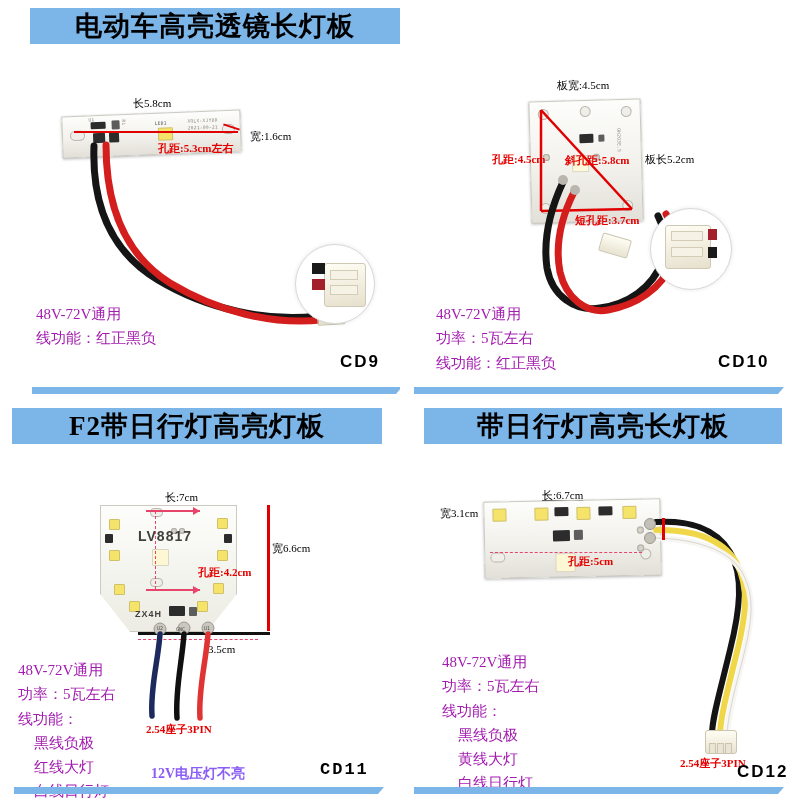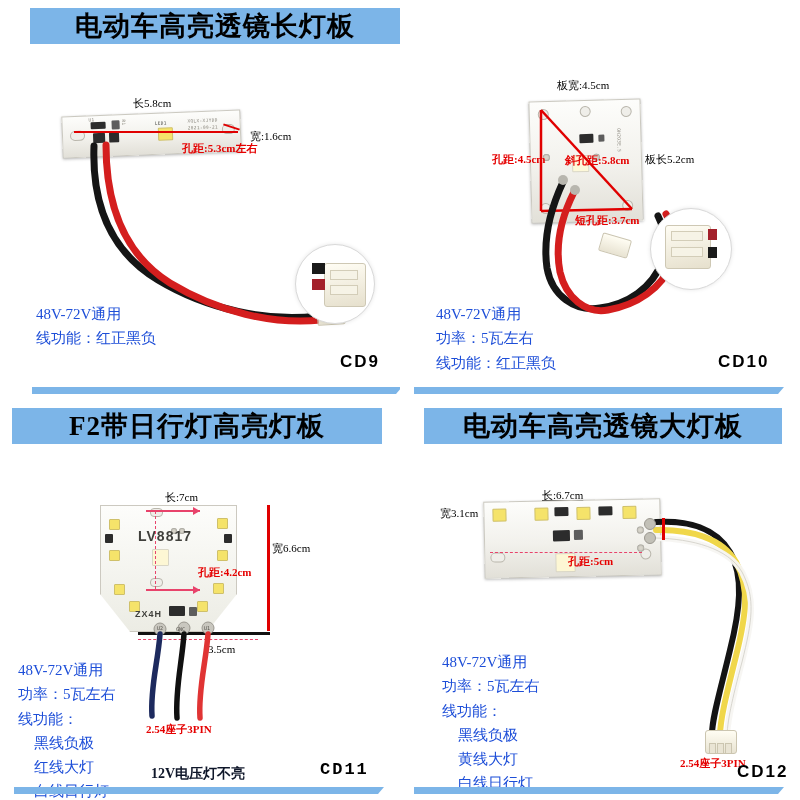--- a/index.html
+++ b/index.html
@@ -15,26 +15,26 @@
   .titlebar .t{font-family:"Liberation Serif","DejaVu Serif",serif;
                font-weight:bold;font-size:27px;color:#000;letter-spacing:1px;
                white-space:nowrap;}
   .p4 .titlebar{left:24px;width:358px;}
   
   .botstrip{position:absolute;left:14px;bottom:6px;width:364px;height:7px;background:#7cb5e8;}
   .botstrip:after{content:"";position:absolute;right:-6px;top:0;width:0;height:0;
                   border-top:7px solid #7cb5e8;border-right:6px solid transparent;}
 
   
-  .specs{position:absolute;font-size:15px;color:#1d4ed8;line-height:1.62;white-space:nowrap;}
+  .specs{position:absolute;font-size:15px;color:#a21caf;line-height:1.62;white-space:nowrap;}
   .specs .ln{display:block;}
   .specs .ind{padding-left:16px;}
   .code{position:absolute;font-family:"Liberation Sans","DejaVu Sans",sans-serif;
         font-size:17px;font-weight:bold;letter-spacing:2px;color:#000;}
-  .warn{position:absolute;color:#0f172a;font-size:14px;font-weight:bold;white-space:nowrap;}
+  .warn{position:absolute;color:#8b5cf6;font-size:14px;font-weight:bold;white-space:nowrap;}
 
   
   .dim{position:absolute;font-size:11px;color:#000;white-space:nowrap;
        font-family:"Liberation Serif","DejaVu Serif",serif;}
   .dimred{position:absolute;font-size:11px;color:#e50000;font-weight:bold;white-space:nowrap;}
   .rline{position:absolute;background:#e00000;}
   .rline.h{height:2px;}
   .dashred{position:absolute;border-top:1.5px dashed #e8436b;}
   .dashredv{position:absolute;border-left:1.5px dashed #e8436b;}
   .blackline{position:absolute;background:#111;height:3px;}
@@ -87,21 +87,21 @@
       <div class="led" style="left:95px;top:14px;width:13px;height:11px;"></div>
       <div class="silk bk" style="left:92px;top:7px;">LED1</div>
       <div class="silk" style="left:26px;top:1px;">U1</div>
       <div class="silk" style="left:58px;top:5px;transform:rotate(90deg);">R1</div>
       <div class="silk" style="left:125px;top:6px;">XQLX-XJYDD</div>
       <div class="silk" style="left:125px;top:13px;">2021-09-21</div>
     </div>
 
     <div class="rline h" style="left:56px;top:131px;width:164px;"></div>
     <div class="rline h" style="left:205px;top:126px;width:17px;transform:rotate(18deg);"></div>
-    <div class="dimred" style="left:164px;top:141px;">孔距:5.3cm左右</div>
+    <div class="dimred" style="left:140px;top:141px;">孔距:5.3cm左右</div>
 
     <svg class="wire" style="left:0;top:0;width:400px;height:400px;" viewBox="0 0 400 400">
       <path d="M76,146 C74,200 90,250 140,280 C190,310 250,322 300,316" stroke="#151515" stroke-width="7" fill="none" stroke-linecap="round"></path>
       <path d="M88,145 C88,202 104,253 152,283 C200,312 255,325 303,320" stroke="#d41e1e" stroke-width="7" fill="none" stroke-linecap="round"></path>
     </svg>
     <div class="conn" style="left:299px;top:305px;width:26px;height:18px;transform:rotate(-4deg);"></div>
 
     <div class="circ" style="left:277px;top:244px;width:78px;height:78px;">
       <div style="position:absolute;left:28px;top:18px;width:40px;height:42px;background:linear-gradient(170deg,#fffdf4,#e6e0cd);border:1px solid #cec8b4;border-radius:3px;"></div>
       <div style="position:absolute;left:34px;top:25px;width:26px;height:8px;background:#f6f3e6;border:1px solid #d3cdb8;"></div>
@@ -240,21 +240,21 @@
       <span class="ln ind">红线大灯</span>
       <span class="ln ind">白线日行灯</span>
     </div>
     <div class="warn" style="left:151px;top:365px;">12V电压灯不亮</div>
     <div class="code" style="left:320px;top:360px;font-family:Liberation Mono, monospace;">CD11</div>
     <div class="botstrip"></div>
   </div>
 
   <div class="panel p4">
     <div class="titlebar">
-      <span class="t">电动车高亮透镜大灯板</span>
+      <span class="t">带日行灯高亮长灯板</span>
     </div>
 
     <div class="dim" style="left:142px;top:88px;text-decoration:underline;">长:6.7cm</div>
     <div class="dim" style="left:40px;top:106px;">宽3.1cm</div>
 
     <div class="pcb" style="left:84px;top:100px;width:175px;height:75px;transform:rotate(-1.2deg);">
       <div class="led" style="left:8px;top:6px;width:12px;height:11px;"></div>
       <div class="led" style="left:50px;top:6px;width:12px;height:11px;"></div>
       <div class="led" style="left:92px;top:6px;width:12px;height:11px;"></div>
       <div class="led" style="left:138px;top:6px;width:12px;height:11px;"></div>

